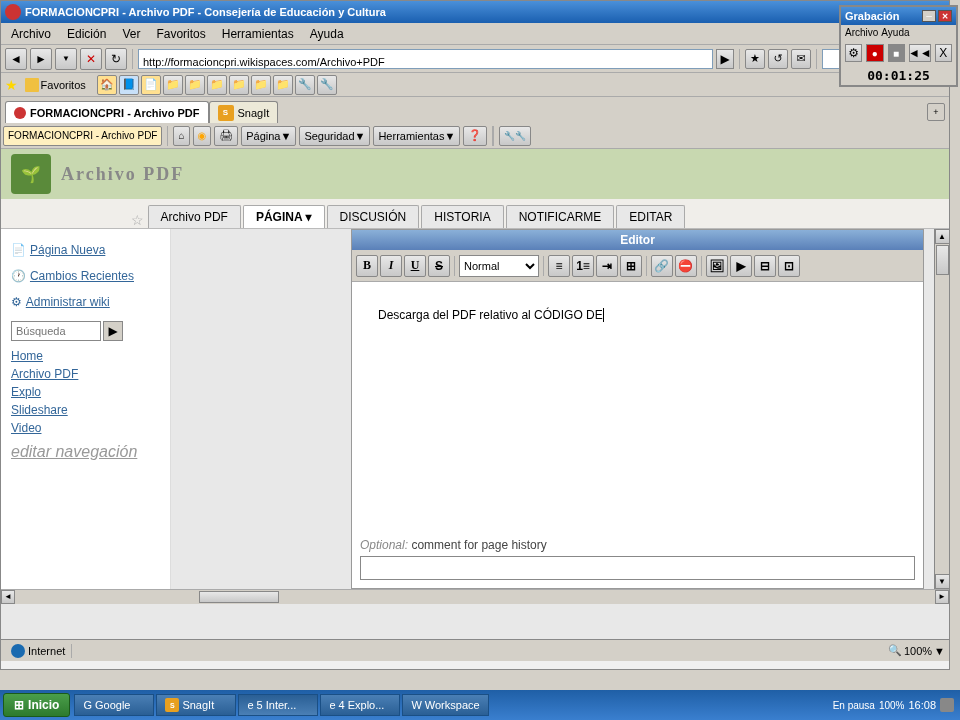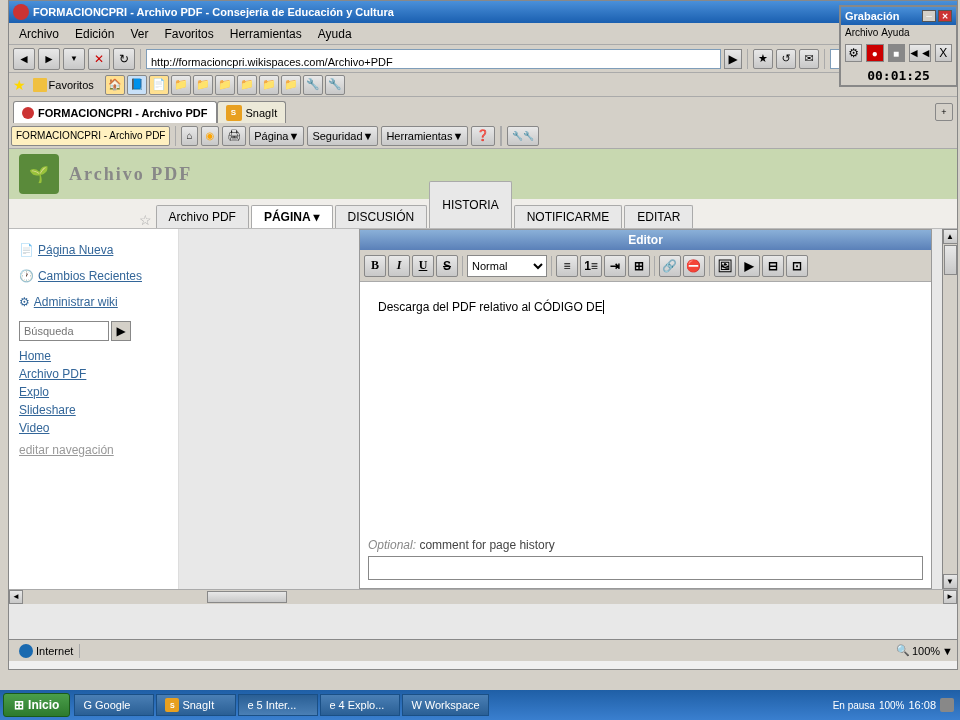--- a/index.html
+++ b/index.html
@@ -7,21 +7,21 @@
 
     
     .taskbar { position: absolute; bottom: 0; left: 0; width: 960px; height: 30px; background: linear-gradient(to bottom, #1f5fa6, #3a7fcf); display: flex; align-items: center; z-index: 1000; }
     .start-btn { background: linear-gradient(to bottom, #4a9e4a, #2d7a2d); color: white; font-weight: bold; font-size: 12px; padding: 2px 10px; height: 24px; border: 1px solid #1a5a1a; border-radius: 3px; margin-left: 3px; display: flex; align-items: center; gap: 4px; cursor: pointer; }
     .taskbar-items { display: flex; flex: 1; align-items: center; height: 100%; padding: 0 4px; gap: 2px; }
     .taskbar-item { background: linear-gradient(to bottom, #4a7fb5, #2a5f95); color: white; font-size: 11px; padding: 2px 8px; height: 22px; border: 1px solid #1a4f85; display: flex; align-items: center; gap: 3px; cursor: pointer; min-width: 80px; }
     .taskbar-item.active { background: linear-gradient(to bottom, #2a5f95, #4a7fb5); }
     .taskbar-right { display: flex; align-items: center; gap: 4px; padding: 0 6px; color: white; font-size: 11px; }
 
     
-    .browser-window { position: absolute; top: 0; left: 8px; width: 950px; height: 670px; background: #f0f0f0; border: 1px solid #888; }
+    .browser-window { position: absolute; top: 0; left: 0; width: 950px; height: 670px; background: #f0f0f0; border: 1px solid #888; }
     .title-bar { background: linear-gradient(to bottom, #4a90d9, #1a5fb0); color: white; height: 22px; display: flex; align-items: center; justify-content: space-between; padding: 0 4px; }
     .title-bar-controls { display: flex; gap: 2px; }
     .tb-btn { width: 16px; height: 14px; font-size: 9px; display: flex; align-items: center; justify-content: center; cursor: pointer; border-radius: 2px; }
     .tb-btn.min { background: #d4d0c8; }
     .tb-btn.max { background: #d4d0c8; }
     .tb-btn.close { background: #cc0000; color: white; }
 
     
     .menu-bar { background: #d4d0c8; height: 22px; display: flex; align-items: center; border-bottom: 1px solid #aaa; padding: 0 4px; gap: 4px; }
     .menu-item { font-size: 12px; padding: 2px 6px; cursor: pointer; }
@@ -114,21 +114,21 @@
     .h-scroll-thumb { width: 80px; height: 12px; background: linear-gradient(to bottom, #e8e8e8, #c8c8c8); border: 1px solid #888; position: absolute; left: 20%; top: 1px; }
 
     
     .icon-back::before { content: "◄"; }
     .icon-forward::before { content: "►"; }
     .icon-refresh::before { content: "↻"; }
     .icon-stop::before { content: "✕"; color: #cc0000; }
 
     .snag-icon { background: #e8a020; width: 16px; height: 16px; border-radius: 2px; font-size: 8px; display: flex; align-items: center; justify-content: center; color: white; font-weight: bold; }
 
-    .editor-body { padding: 18px; min-height: 200px; }
+    .editor-body { padding: 26px; min-height: 200px; }
     .cursor-text::after { content: ""; display: inline-block; width: 1px; height: 14px; background: black; vertical-align: text-bottom; animation: blink 1s step-end infinite; }
     @keyframes blink { 50% { opacity: 0; } }
 
     .nav-sep { width: 1px; height: 20px; background: #aaa; margin: 0 2px; }
     .toolbar-icon-btn { width: 20px; height: 20px; background: linear-gradient(to bottom, #e8e8e8, #c8c8c8); border: 1px solid #888; border-radius: 2px; display: flex; align-items: center; justify-content: center; cursor: pointer; font-size: 11px; }
     .logo-icon { width: 16px; height: 16px; border-radius: 50%; background: #cc3333; display: inline-block; }
   </style>
 </head>
 <body>
 
@@ -257,21 +257,21 @@
       <div style="padding:4px 12px;font-size:12px;cursor:pointer;border:1px solid #aaa;border-bottom:none;background:#e8e8e8;margin-right:2px;border-radius:2px 2px 0 0;">
         <span>Archivo PDF</span>
       </div>
       <div style="padding:4px 12px;font-size:12px;cursor:pointer;background:white;border:1px solid #aaa;border-bottom:none;font-weight:bold;margin-right:2px;border-radius:2px 2px 0 0;">
         <span>PÁGINA</span>
         <span> ▾</span>
       </div>
       <div style="padding:4px 12px;font-size:12px;cursor:pointer;border:1px solid #aaa;border-bottom:none;background:#e8e8e8;margin-right:2px;border-radius:2px 2px 0 0;">
         <span>DISCUSIÓN</span>
       </div>
-      <div style="padding:16px 12px;font-size:12px;cursor:pointer;border:1px solid #aaa;border-bottom:none;background:#e8e8e8;margin-right:2px;border-radius:2px 2px 0 0;">
+      <div style="padding:4px 12px;font-size:12px;cursor:pointer;border:1px solid #aaa;border-bottom:none;background:#e8e8e8;margin-right:2px;border-radius:2px 2px 0 0;">
         <span>HISTORIA</span>
       </div>
       <div style="padding:4px 12px;font-size:12px;cursor:pointer;border:1px solid #aaa;border-bottom:none;background:#e8e8e8;margin-right:2px;border-radius:2px 2px 0 0;margin-top:20px;">
         <span>NOTIFICARME</span>
       </div>
       <div style="padding:4px 12px;font-size:12px;cursor:pointer;border:1px solid #aaa;border-bottom:none;background:#e8e8e8;border-radius:2px 2px 0 0;">
         <span>EDITAR</span>
       </div>
     </div>
 
@@ -294,21 +294,21 @@
           <div class="search-btn">▶</div>
         </div>
         <div class="sidebar-section">
           <a class="sidebar-link">Home</a>
           <a class="sidebar-link">Archivo PDF</a>
           <a class="sidebar-link">Explo</a>
           <a class="sidebar-link">Slideshare</a>
           <a class="sidebar-link">Video</a>
         </div>
         <div style="margin-top:8px;">
-          <a class="sidebar-link" style="font-size:12px;color:#999;">editar navegación</a>
+          <a class="sidebar-link" style="font-size:16px;color:#999;font-style:italic;">editar navegación</a>
         </div>
       </div>
 
       <div style="flex:1;position:relative;background:#e8e8e8;">
 
         <div class="editor-overlay">
           <div class="editor-title">
             <span style="flex:1;text-align:center;">Editor</span>
           </div>
 

